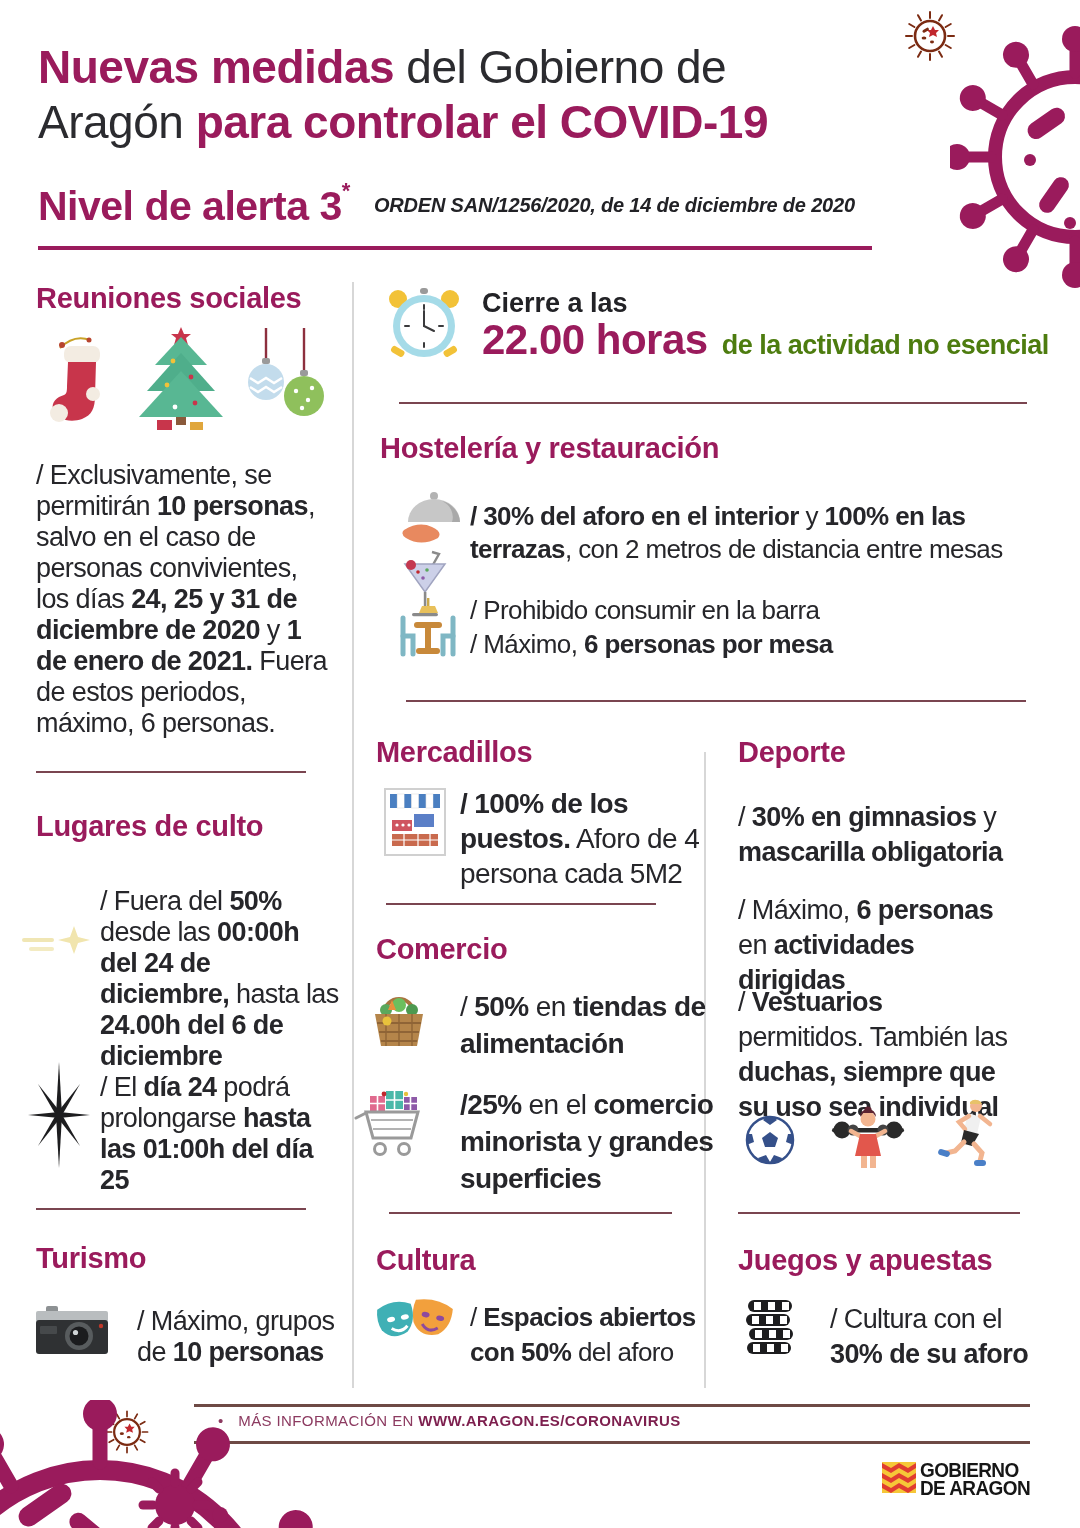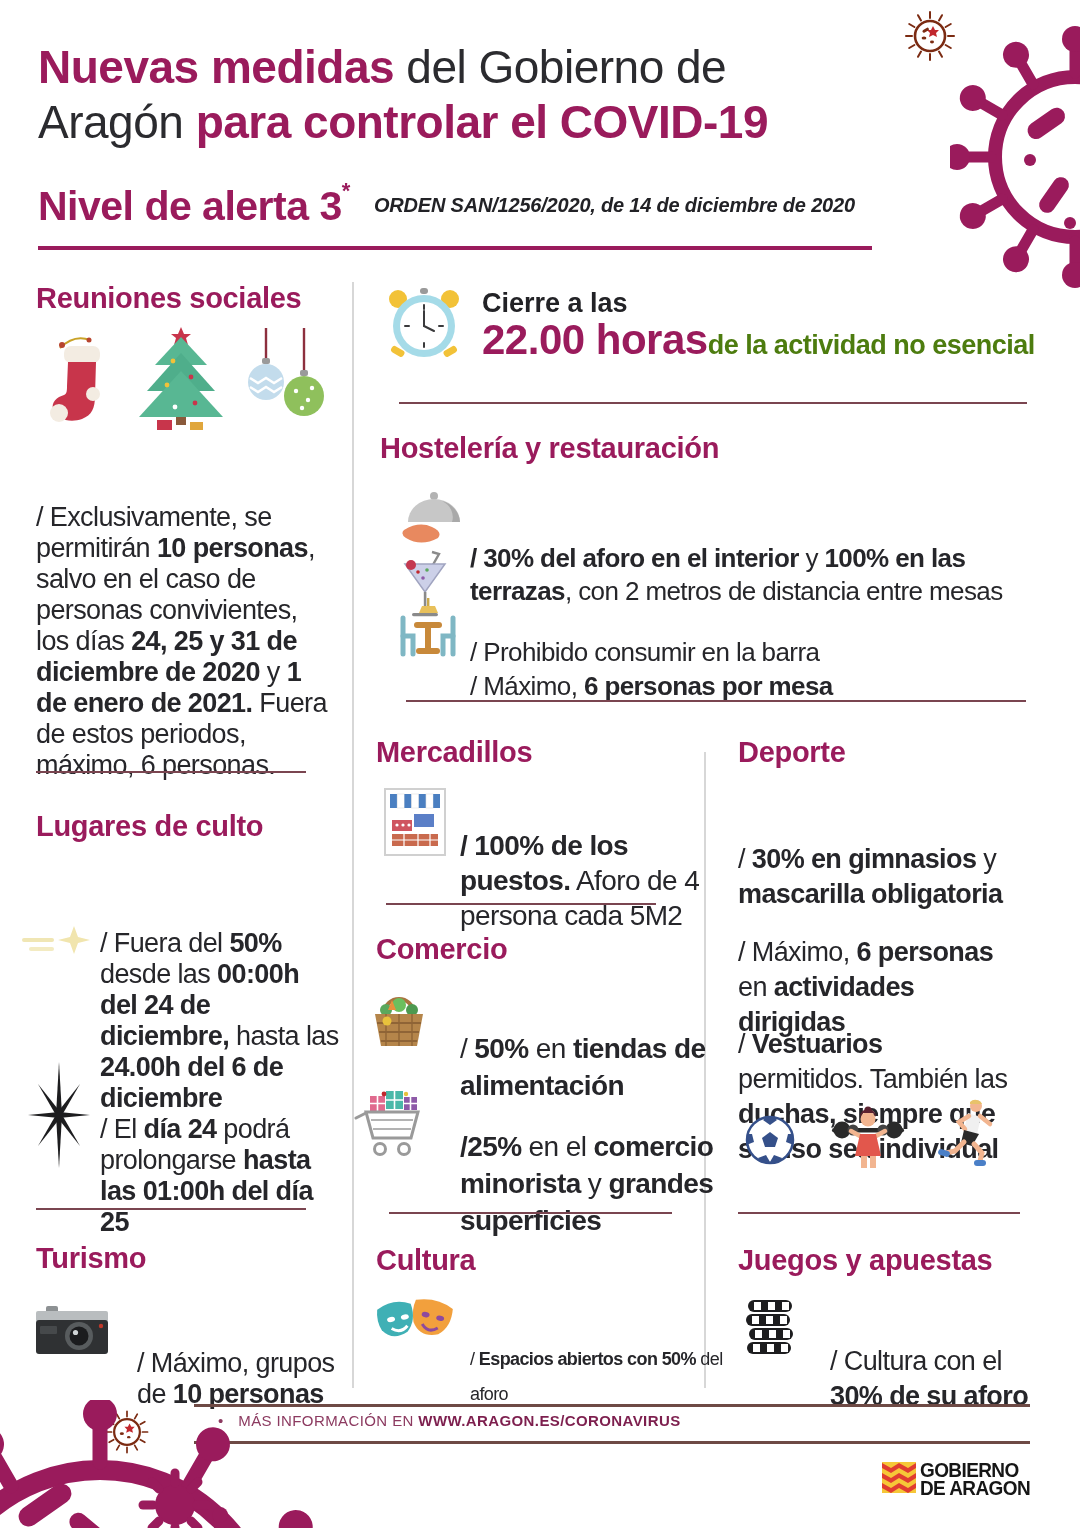--- a/index.html
+++ b/index.html
@@ -3,21 +3,21 @@
 <meta charset="utf-8">
 <style>
   :root{ --accent:#9a1b5c; --ink:#26262a; --divider:#7a4550; --gray:#d7d7d7; }
   html,body{margin:0;padding:0;background:#fff;}
   #canvas{position:relative;width:1080px;height:1528px;background:#ffffff;overflow:hidden;
           font-family:"Liberation Sans","DejaVu Sans",sans-serif;color:var(--ink);}
   .abs{position:absolute;}
   .hline{position:absolute;height:2px;background:var(--divider);}
   .vline{position:absolute;width:2px;background:var(--gray);}
   .sec-title{font-size:29px;font-weight:700;color:var(--accent);letter-spacing:-0.3px;}
-  .body{font-size:27px;line-height:31px;font-weight:500;letter-spacing:-0.6px;color:var(--ink);margin-top:42px;}
+  .body{font-size:27px;line-height:31px;font-weight:500;letter-spacing:-0.6px;color:var(--ink);}
   .body .b{font-weight:700;}
   .accent{color:var(--accent);}
   .b{font-weight:700;}
   sup.ast{font-size:22px;vertical-align:22px;}
   .title-line{font-size:46px;line-height:55px;font-weight:500;color:#2b2b2f;letter-spacing:-0.5px;}
   .title-line .b{font-weight:700;color:var(--accent);}
 </style>
 </head>
 <body>
 
@@ -199,21 +199,21 @@
     <g stroke="#3a3a3c" stroke-width="2" stroke-linecap="round">
       <line x1="41" y1="19" x2="41" y2="23"></line>
         <line x1="41" y1="57" x2="41" y2="61"></line>
       <line x1="22" y1="40" x2="26" y2="40"></line>
         <line x1="56" y1="40" x2="60" y2="40"></line>
       <line x1="41" y1="40" x2="41" y2="25"></line>
         <line x1="41" y1="40" x2="51" y2="45"></line>
     </g>
   </svg>
   <div class="abs" style="left:482px;top:288px;font-size:27px;font-weight:700;color:#222226;">Cierre a las</div>
-  <div class="abs" style="left:482px;top:316px;display:flex;align-items:baseline;">
+  <div class="abs" style="left:482px;top:316px;display:flex;align-items:baseline;gap:14px;">
     <span style="font-size:42px;font-weight:700;color:var(--accent);letter-spacing:-0.5px;">22.00 horas</span>
     <span style="font-size:27px;font-weight:700;color:#4d7c0f;letter-spacing:-0.5px;">de la actividad no esencial</span>
   </div>
 
   <div class="hline" style="left:399px;top:402px;width:628px;"></div>
 
   <div class="abs sec-title" style="left:380px;top:432px;">Hostelería y restauración</div>
 
   <svg class="abs" style="left:398px;top:490px;" width="66" height="56" viewBox="0 0 66 56">
     <circle cx="36" cy="6" r="4" fill="#b3b3b3"></circle>
@@ -318,21 +318,21 @@
         <ellipse cx="62" cy="22" rx="4" ry="2.6" fill="#8e4a9e"></ellipse>
       <path d="M46 32 q8 8 16 0" stroke="#8e4a9e" stroke-width="3" fill="none"></path>
     </g>
     <g transform="rotate(-10 24 30)">
       <path d="M4 12 q18 -9 34 0 q3 17 -8 27 q-16 7 -25 -6 q-4 -10 -1 -21 z" fill="#3fb0b5"></path>
       <ellipse cx="16" cy="24" rx="4" ry="2.6" fill="#ffffff"></ellipse>
         <ellipse cx="30" cy="24" rx="4" ry="2.6" fill="#ffffff"></ellipse>
       <path d="M15 33 q8 7 16 0" stroke="#ffffff" stroke-width="3" fill="none"></path>
     </g>
   </svg>
-  <div class="abs body" style="left:470px;top:1300px;width:260px;font-size:18px;line-height:35px;"><span>/ </span><span class="b">Espacios abiertos con 50%</span><span> del aforo</span></div>
+  <div class="abs body" style="left:470px;top:1300px;width:260px;font-size:26px;line-height:35px;"><span>/ </span><span class="b">Espacios abiertos con 50%</span><span> del aforo</span></div>
 
   <div class="abs sec-title" style="left:738px;top:736px;">Deporte</div>
   <div class="abs body" style="left:738px;top:800px;width:268px;line-height:35px;"><span>/ </span><span class="b">30% en gimnasios</span><span> y </span><span class="b">mascarilla obligatoria</span></div>
   <div class="abs body" style="left:738px;top:893px;width:268px;line-height:35px;"><span>/ Máximo, </span><span class="b">6 personas</span><span> en </span><span class="b">actividades dirigidas</span></div>
   <div class="abs body" style="left:738px;top:985px;width:272px;line-height:35px;"><span>/ </span><span class="b">Vestuarios</span><span> permitidos. También las </span><span class="b">duchas, siempre que su uso sea individual</span></div>
 
   <svg class="abs" style="left:744px;top:1114px;" width="52" height="52" viewBox="0 0 52 52">
     <defs>
         <clipPath id="ballclip">
           <circle cx="26" cy="26" r="23"></circle>

